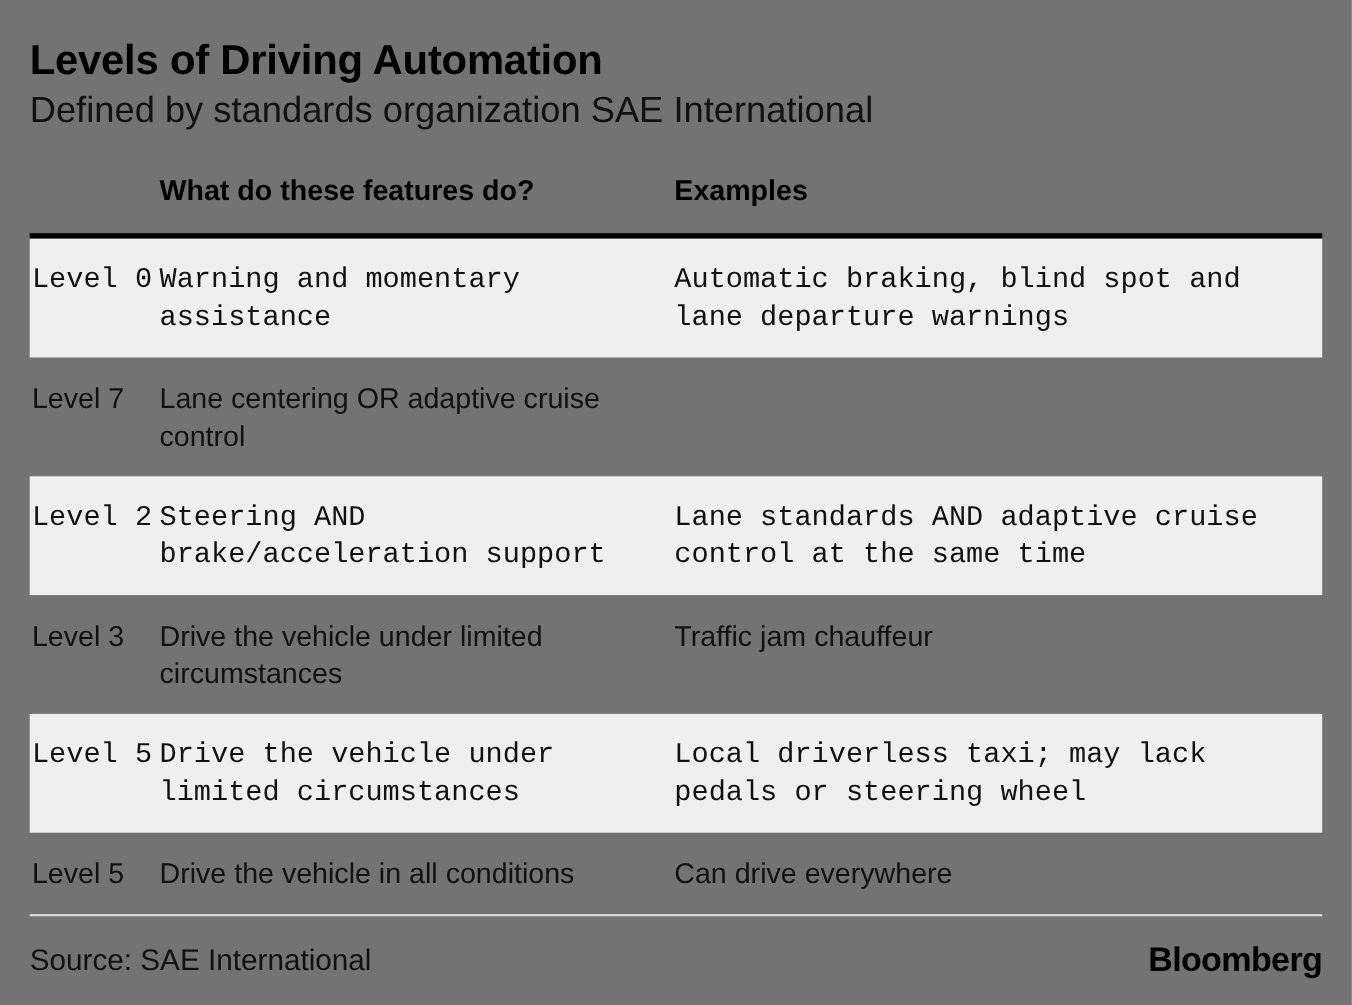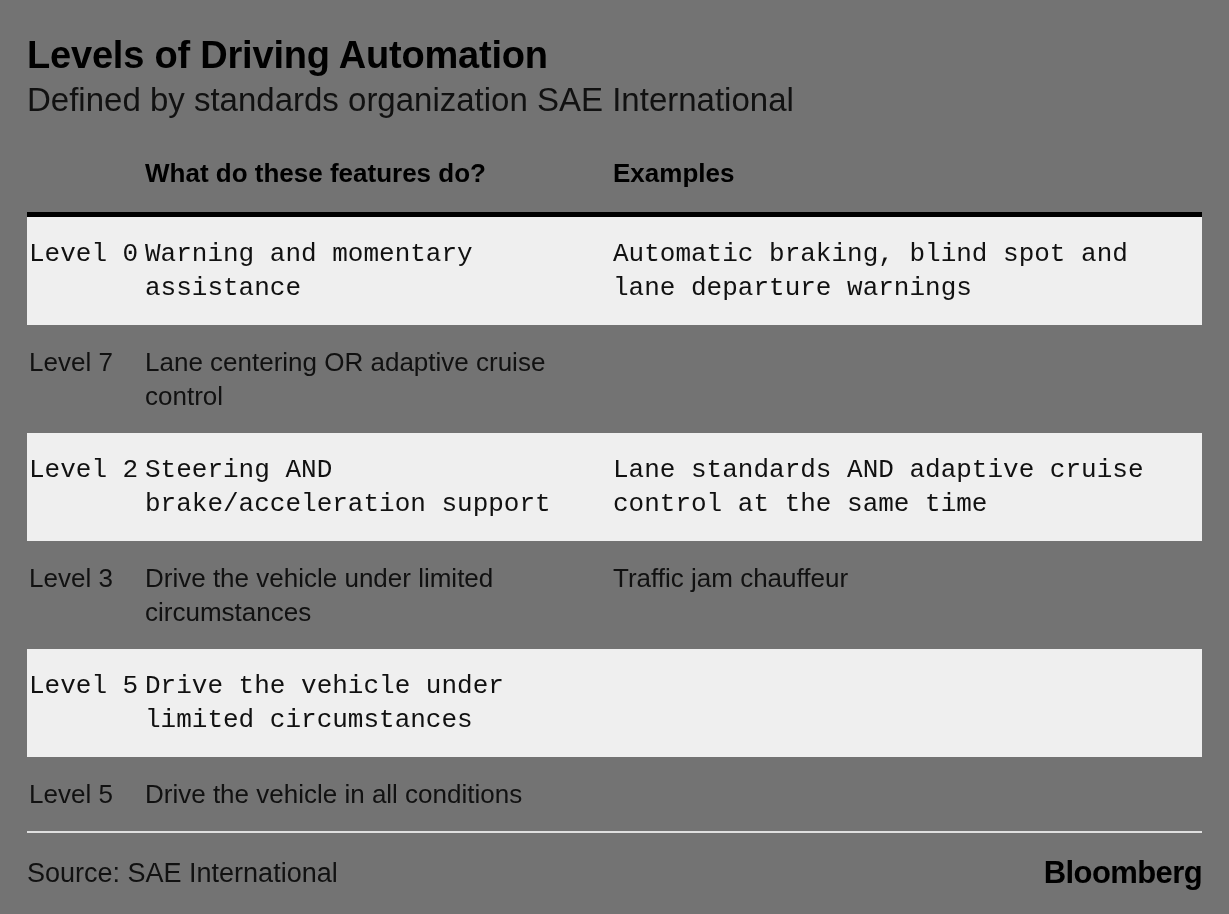--- a/index.html
+++ b/index.html
@@ -111,25 +111,27 @@
 
       <div class="grid-row row">
         <div class="cell-level">Level 3</div>
         <div class="cell-features">Drive the vehicle under limited circumstances</div>
         <div class="cell-examples">Traffic jam chauffeur</div>
       </div>
 
       <div class="grid-row row striped">
         <div class="cell-level">Level 5</div>
         <div class="cell-features">Drive the vehicle under limited circumstances</div>
+        <div class="cell-examples">Local driverless taxi; may lack pedals or steering wheel</div>
       </div>
 
       <div class="grid-row row">
         <div class="cell-level">Level 5</div>
         <div class="cell-features">Drive the vehicle in all conditions</div>
+        <div class="cell-examples">Can drive everywhere</div>
       </div>
 
     </div>
   </div>
 
   <div class="footer">
     <div class="source">Source: SAE International</div>
     <div class="brand">Bloomberg</div>
   </div>
 

